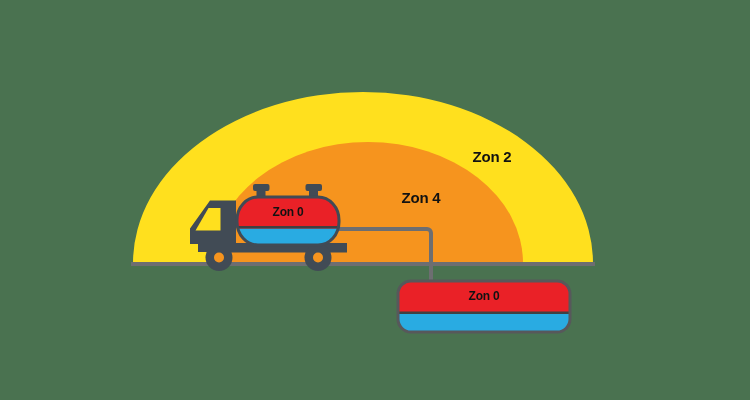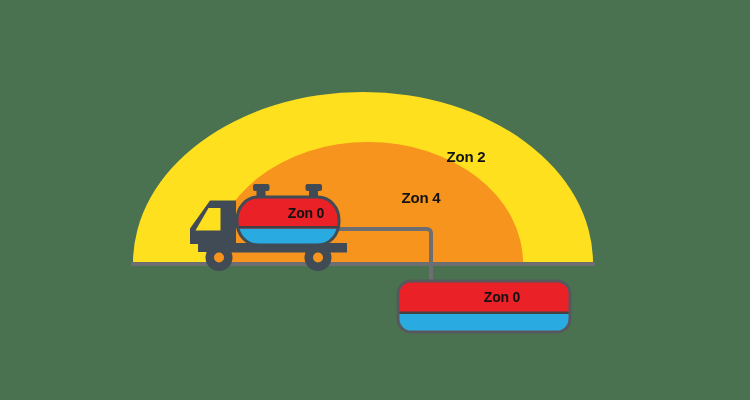--- a/index.html
+++ b/index.html
@@ -17,21 +17,21 @@
   .fill-gray{fill:var(--c-gray);}
   .stroke-dark{stroke:var(--c-dark);}
   .stroke-outline{stroke:var(--c-outline);}
   .pipe{fill:none;stroke:var(--c-gray);stroke-width:4;stroke-linecap:butt;}
   .tank-outline{fill:none;stroke-width:3;}
   .zone-label{
     position:absolute;transform:translateX(-50%);
     color:#121212;font-weight:bold;letter-spacing:-0.2px;white-space:nowrap;
   }
   .zone-label.big{font-size:15px;}
-  .zone-label.small{font-size:14px;margin-left:18px;}
+  .zone-label.small{font-size:12px;}
 </style>
 </head>
 <body>
 
 <div class="stage">
 
   <svg width="750" height="400" viewBox="0 0 750 400">
 
     <path class="fill-yellow" d="M133,263 A230,171 0 0 1 593,263 Z"></path>
 
@@ -81,17 +81,17 @@
             <rect x="237" y="197" width="102" height="48" rx="21" ry="23"></rect>
           </clipPath>
         <rect class="fill-red" x="237" y="197" width="102" height="48" rx="21" ry="23"></rect>
         <rect class="fill-blue" x="237" y="228.5" width="102" height="17" clip-path="url(#truckTankClip)"></rect>
         <rect x="237" y="226" width="102" height="2.5" fill="#414042" clip-path="url(#truckTankClip)"></rect>
         <rect class="tank-outline stroke-dark" x="237" y="197" width="102" height="48" rx="21" ry="23"></rect>
       </g>
     </g>
   </svg>
 
-  <div class="zone-label big" style="left:466px;top:148px;">Zon 2</div>
+  <div class="zone-label big" style="left:492px;top:148px;">Zon 2</div>
   <div class="zone-label big" style="left:421px;top:189px;">Zon 4</div>
   <div class="zone-label small" style="left:288px;top:205px;">Zon 0</div>
   <div class="zone-label small" style="left:484px;top:289px;">Zon 0</div>
 </div>
 
 </body></html>

